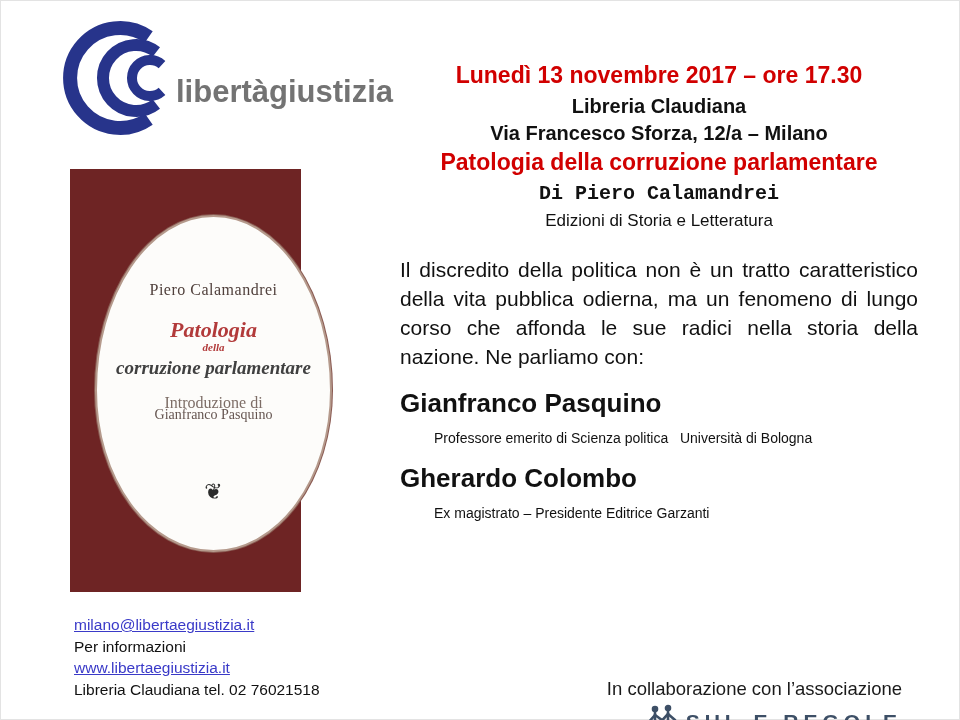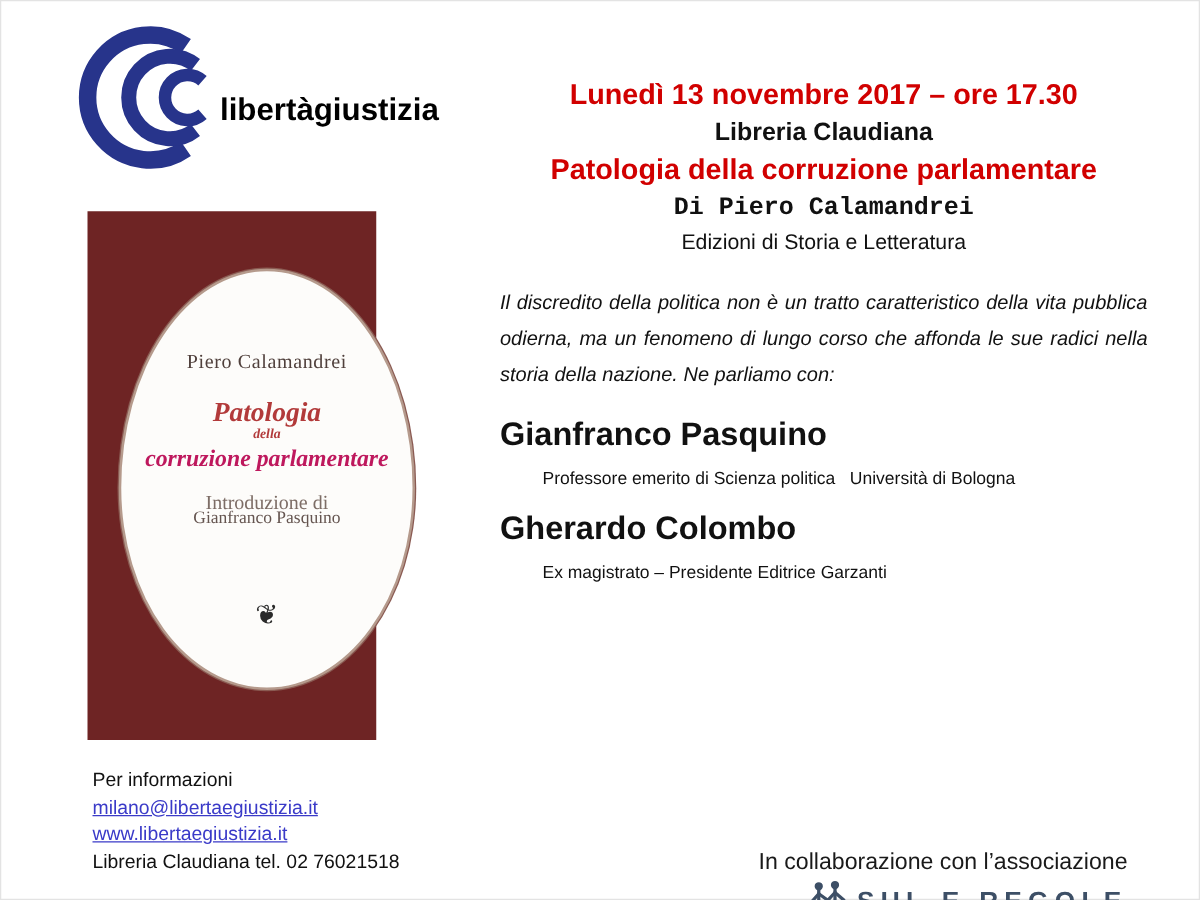--- a/index.html
+++ b/index.html
@@ -12,53 +12,53 @@
     color: #111;
     overflow: hidden;
     box-shadow: inset 0 0 0 1px #e3e3e3;
   }
 
   
   .lg-logo { position: absolute; left: 58px; top: 16px; width: 340px; height: 136px; }
   .lg-logo svg { position: absolute; left: 0; top: 0; }
   .lg-logo .lg-text {
     position: absolute; left: 118px; top: 58px;
-    font-size: 25px; font-weight: bold; color: #000000; letter-spacing: 0px;
+    font-size: 31px; font-weight: bold; color: #737373; letter-spacing: 0px;
   }
 
   
   .r-col { position: absolute; left: 400px; top: 60px; width: 518px; }
   .date-line { text-align: center; font-size: 23px; font-weight: bold; color: #d10000; line-height: 30px; }
   .venue { text-align: center; font-size: 20px; font-weight: bold; line-height: 27px; margin-top: 3px; }
   .address { text-align: center; font-size: 20px; font-weight: bold; line-height: 27px; }
   .book-title { text-align: center; font-size: 23px; font-weight: bold; color: #d10000; line-height: 30px; }
   .book-author { text-align: center; font-size: 20px; font-weight: bold; line-height: 26px; margin-top: 4px; font-family: Liberation Mono, monospace; }
   .book-publisher { text-align: center; font-size: 17px; line-height: 22px; margin-top: 3px; }
-  .description { font-size: 16px; font-style: italic; text-align: justify; line-height: 29px; margin-top: 23px; }
+  .description { font-size: 21px; text-align: justify; line-height: 29px; margin-top: 23px; }
   .speaker-name { font-size: 26px; font-weight: bold; line-height: 34px; margin-top: 15px; }
   .speaker-role { font-size: 14px; line-height: 24px; margin-top: 6px; padding-left: 34px; white-space: pre-wrap; }
   .speaker-name.second { margin-top: 11px; }
 
   
   .cover {
     position: absolute; left: 70px; top: 169px; width: 231px; height: 423px;
     background: #6e2424;
   }
   .cover-oval {
     position: absolute; left: 25px; top: 46px; width: 233px; height: 333px;
     background: #fdfcfa;
     border: 2px solid #b59a8c;
     border-radius: 50% / 52% 52% 48% 48%;
     box-shadow: 0 0 0 1px #8a5a52;
   }
   .cover-oval > div { position: absolute; width: 100%; text-align: center; font-family: "Liberation Serif", serif; }
   .cv-author { top: 64px; font-size: 16px; color: #50403c; letter-spacing: 0.5px; }
   .cv-title1 { top: 100px; font-size: 22px; font-style: italic; font-weight: bold; color: #b23a3a; }
   .cv-title2 { top: 124px; font-size: 11px; font-style: italic; font-weight: bold; color: #b23a3a; }
-  .cv-title3 { top: 140px; font-size: 19px; font-style: italic; font-weight: bold; color: #be185d; }
+  .cv-title3 { top: 140px; font-size: 19px; font-style: italic; font-weight: bold; color: #404040; }
   .cv-intro-label { top: 177px; font-size: 16px; color: #7d6d66; }
   .cv-intro-name { top: 190px; font-size: 14px; color: #655550; }
   .cv-mark { top: 262px; font-size: 22px; color: #2a2a2a; font-style: normal; }
 
   
   .contact { position: absolute; left: 74px; top: 614px; font-size: 15.5px; line-height: 21.5px; }
   .contact a { color: #3a3ac8; text-decoration: underline; display: inline-block; }
 
   
   .collab { position: absolute; right: 58px; top: 677px; text-align: right; }
@@ -77,20 +77,21 @@
       <path d="M90.7 21 A50 50 0 1 0 90.7 103" fill="none" stroke="#27348b" stroke-width="14"></path>
       <path d="M98.3 36 A33 33 0 1 0 98.3 88" fill="none" stroke="#27348b" stroke-width="12"></path>
       <path d="M104 48.6 A18 18 0 1 0 104 75.4" fill="none" stroke="#27348b" stroke-width="10"></path>
     </svg>
     <span class="lg-text">libertàgiustizia</span>
   </div>
 
   <div class="r-col">
     <div class="date-line">Lunedì 13 novembre 2017 – ore 17.30</div>
     <div class="venue">Libreria Claudiana</div>
+    <div class="address">Via Francesco Sforza, 12/a – Milano</div>
 
     <div class="book-title">Patologia della corruzione parlamentare</div>
     <div class="book-author">Di Piero Calamandrei</div>
     <div class="book-publisher">Edizioni di Storia e Letteratura</div>
 
     <div class="description">Il discredito della politica non è un tratto caratteristico della vita pubblica odierna, ma un fenomeno di lungo corso che affonda le sue radici nella storia della nazione. Ne parliamo con:</div>
 
     <div class="speaker-name">Gianfranco Pasquino</div>
     <div class="speaker-role">Professore emerito di Scienza politica   Università di Bologna</div>
     <div class="speaker-name second">Gherardo Colombo</div>
@@ -103,22 +104,22 @@
       <div class="cv-title1">Patologia</div>
       <div class="cv-title2">della</div>
       <div class="cv-title3">corruzione parlamentare</div>
       <div class="cv-intro-label">Introduzione di</div>
       <div class="cv-intro-name">Gianfranco Pasquino</div>
       <div class="cv-mark">❦</div>
     </div>
   </div>
 
   <div class="contact">
+    <div><a href="#">milano@libertaegiustizia.it</a></div>
     <div>Per informazioni</div>
-    <div><a href="#">milano@libertaegiustizia.it</a></div>
     <div><a href="#">www.libertaegiustizia.it</a></div>
     <div>Libreria Claudiana tel. 02 76021518</div>
   </div>
 
   <div class="collab">
     <div class="collab-text">In collaborazione con l’associazione</div>
     <div class="sr-logo">
       <svg width="34" height="36" viewBox="0 0 34 36">
         <g stroke="#3d4f66" stroke-width="2.6" stroke-linecap="round" fill="none">
           <circle cx="11" cy="5" r="2.6" fill="#3d4f66" stroke-width="1.4"></circle>

